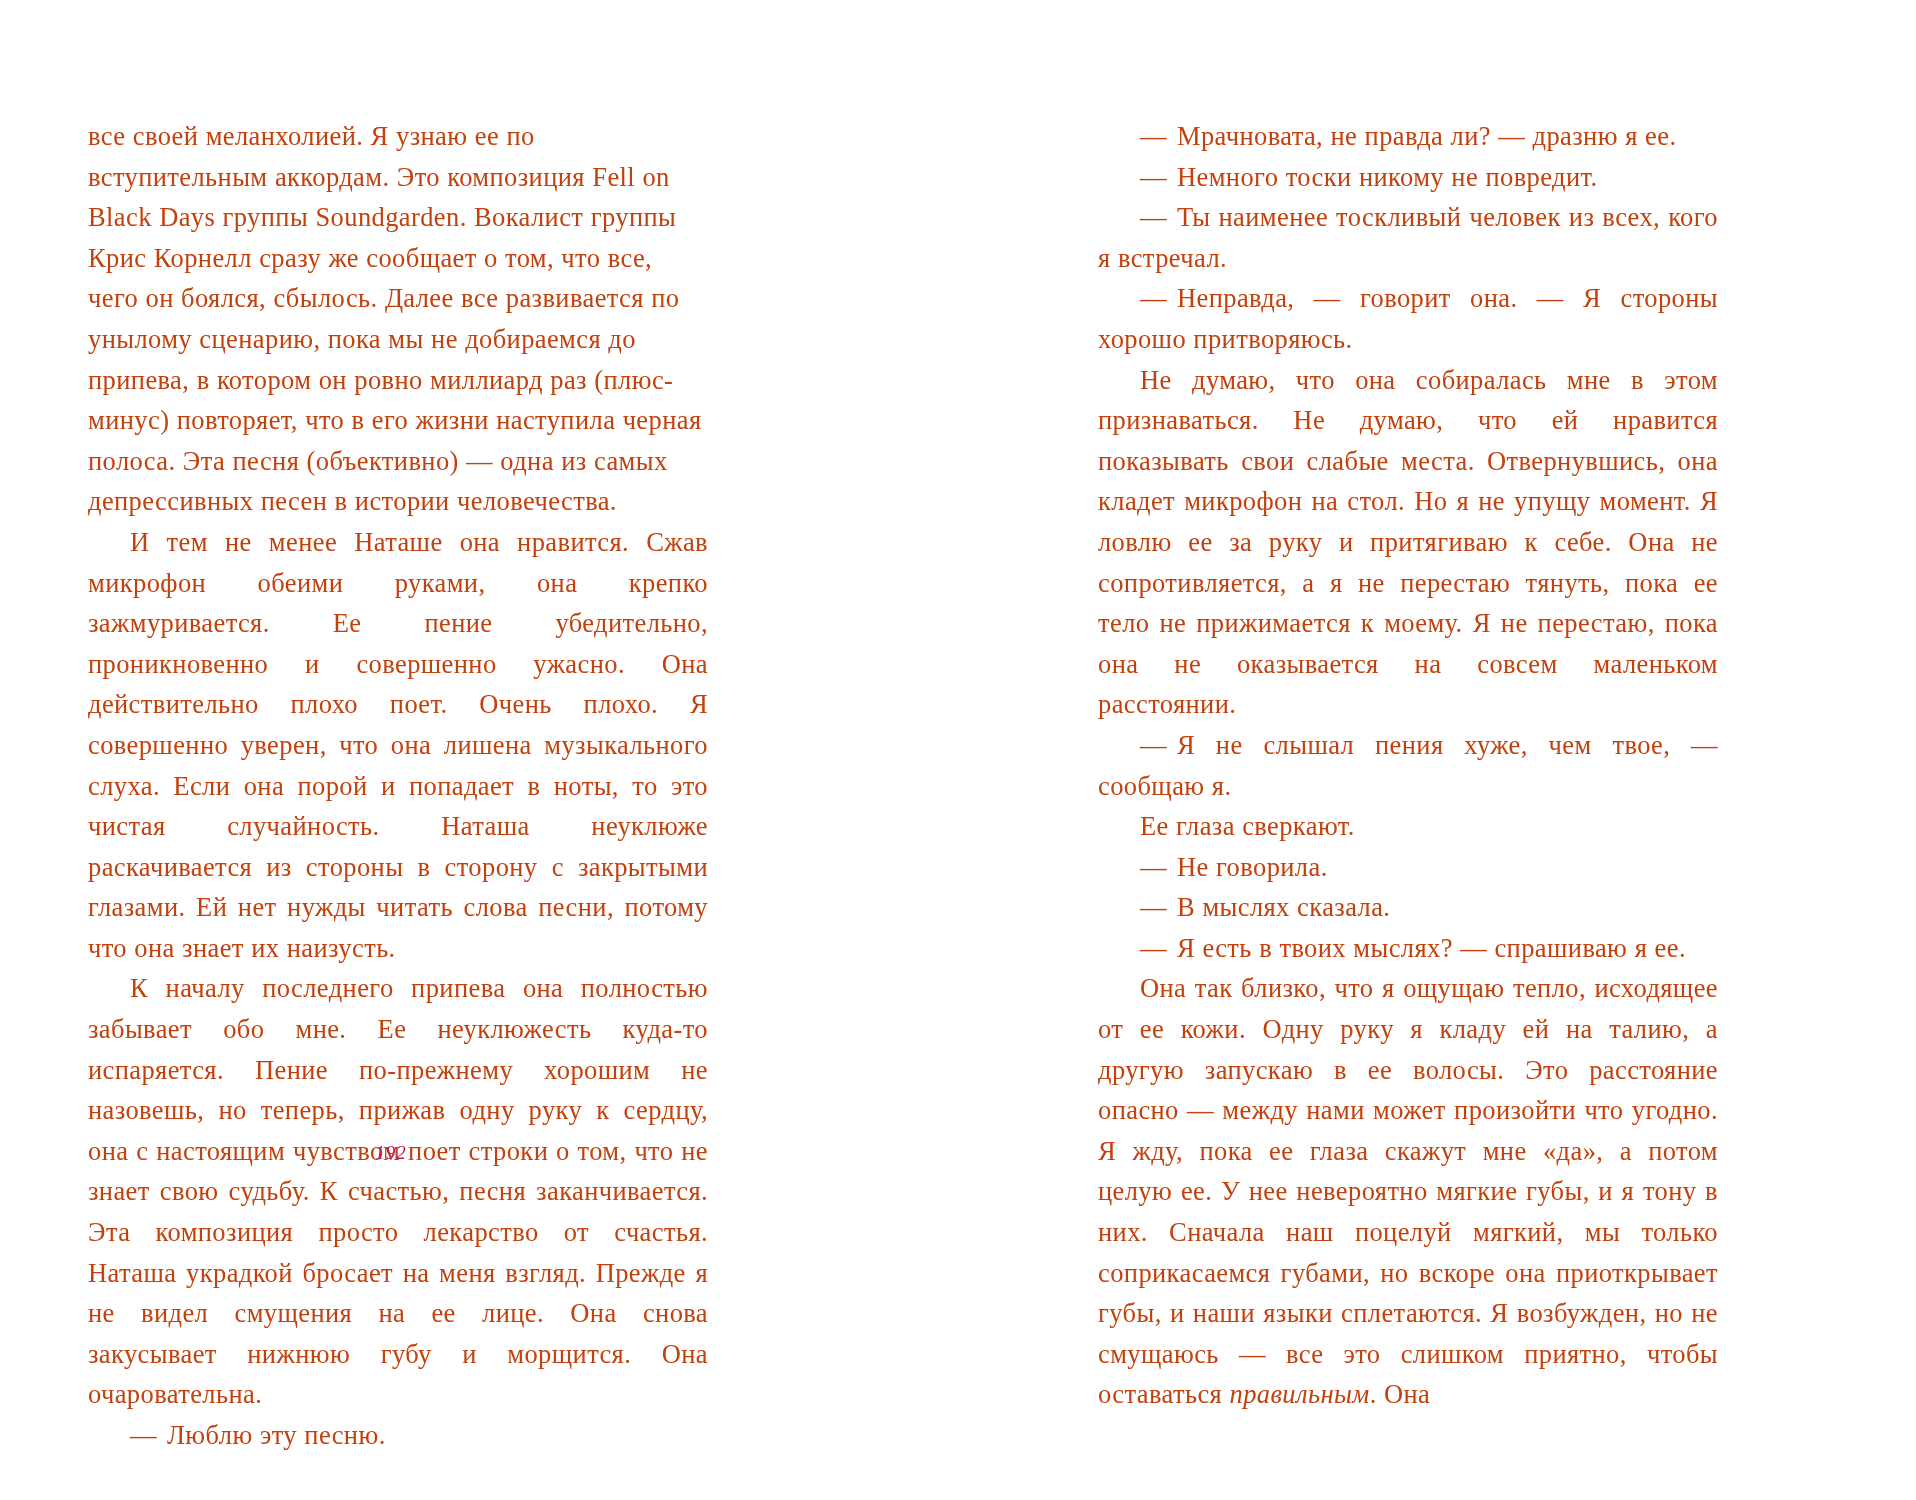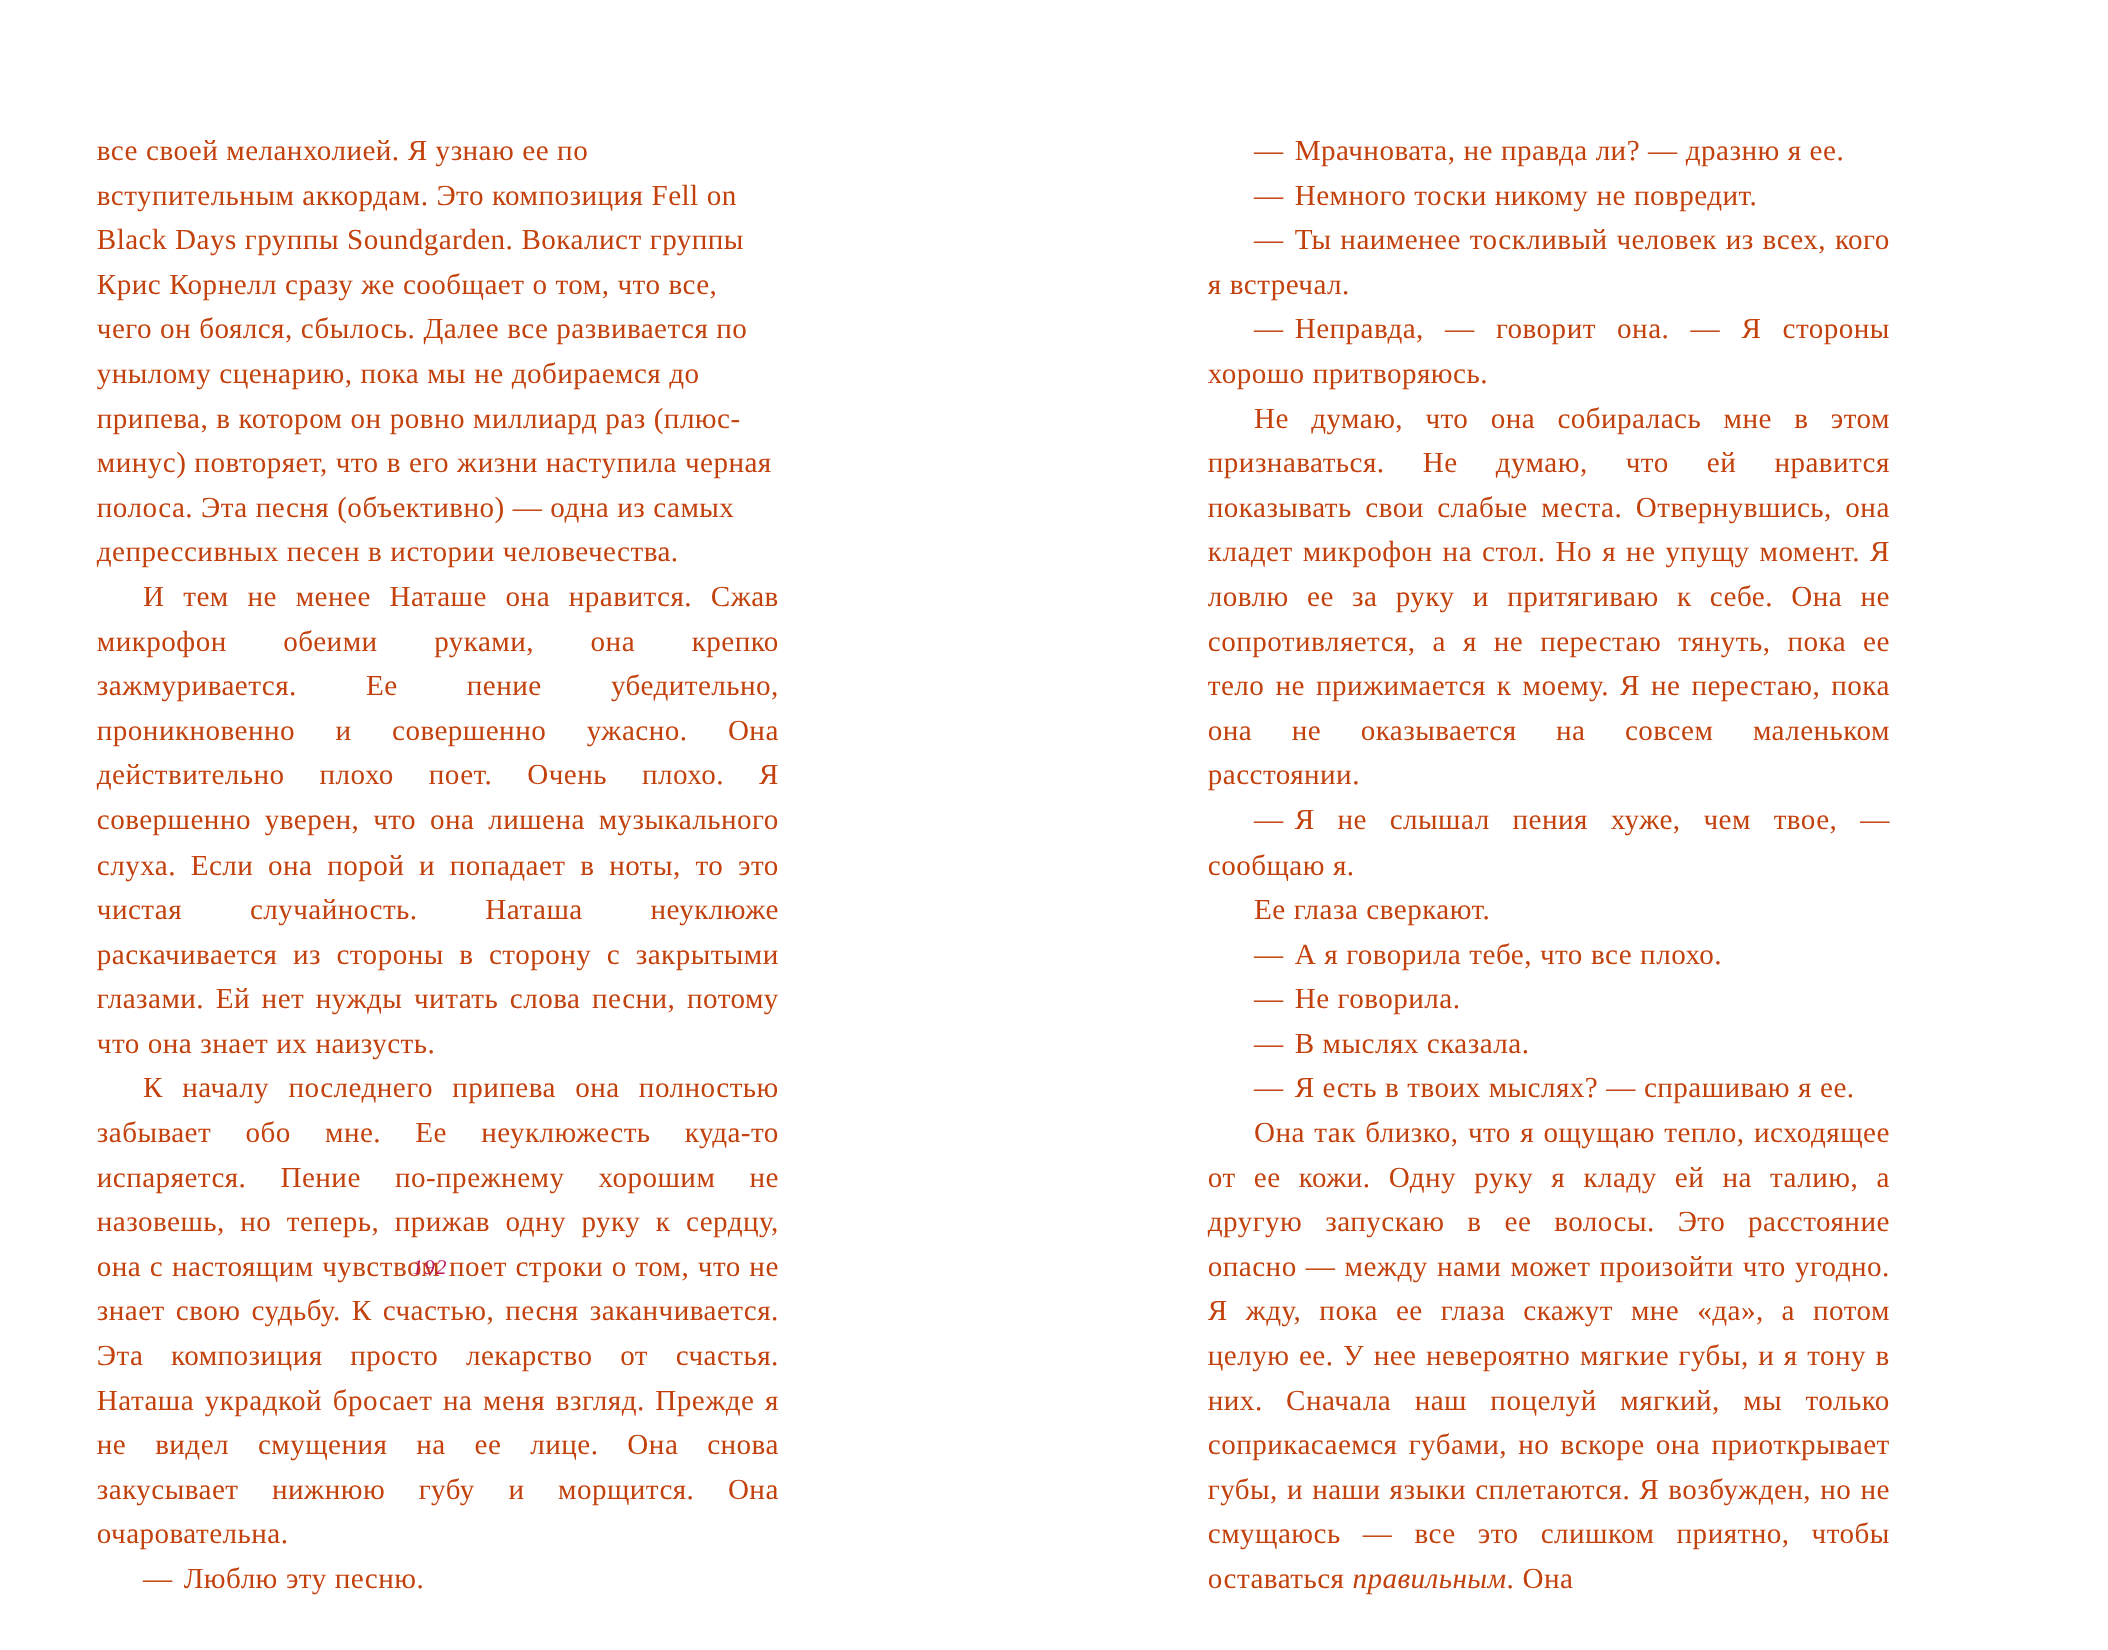--- a/index.html
+++ b/index.html
@@ -125,21 +125,20 @@
       <p class="para dialogue"><span>—</span><span class="emdash-gap"></span><span>Ты наименее тоскливый человек из всех, кого я встречал.</span></p>
 
       <p class="para dialogue"><span>—</span><span class="emdash-gap"></span><span>Неправда, — говорит она. — Я стороны хорошо притворяюсь.</span></p>
 
       <p class="para indent">Не думаю, что она собиралась мне в этом признаваться. Не думаю, что ей нравится показывать свои слабые места. Отвернувшись, она кладет микрофон на стол. Но я не упущу момент. Я ловлю ее за руку и притягиваю к себе. Она не сопротивляется, а я не перестаю тянуть, пока ее тело не прижимается к моему. Я не перестаю, пока она не оказывается на совсем маленьком расстоянии.</p>
 
       <p class="para dialogue"><span>—</span><span class="emdash-gap"></span><span>Я не слышал пения хуже, чем твое, — сообщаю я.</span></p>
 
       <p class="para indent nofill">Ее глаза сверкают.</p>
 
-      <p class="para dialogue nofill"><span>—</span><span class="emdash-gap"></span><span>А я говорила тебе, что все плохо.</span></p>
 
       <p class="para dialogue nofill"><span>—</span><span class="emdash-gap"></span><span>Не говорила.</span></p>
 
       <p class="para dialogue nofill"><span>—</span><span class="emdash-gap"></span><span>В мыслях сказала.</span></p>
 
       <p class="para dialogue nofill"><span>—</span><span class="emdash-gap"></span><span>Я есть в твоих мыслях? — спрашиваю я ее.</span></p>
 
       <p class="para indent"><span>Она так близко, что я ощущаю тепло, исходящее от ее кожи. Одну руку я кладу ей на талию, а другую запускаю в ее волосы. Это расстояние опасно — между нами может произойти что угодно. Я жду, пока ее глаза скажут мне «да», а потом целую ее. У нее невероятно мягкие губы, и я тону в них. Сначала наш поцелуй мягкий, мы только соприкасаемся губами, но вскоре она приоткрывает губы, и наши языки сплетаются. Я возбужден, но не смущаюсь — все это слишком приятно, чтобы оставаться </span><em class="ital">правильным</em><span>. Она</span></p>
 
     </div>

